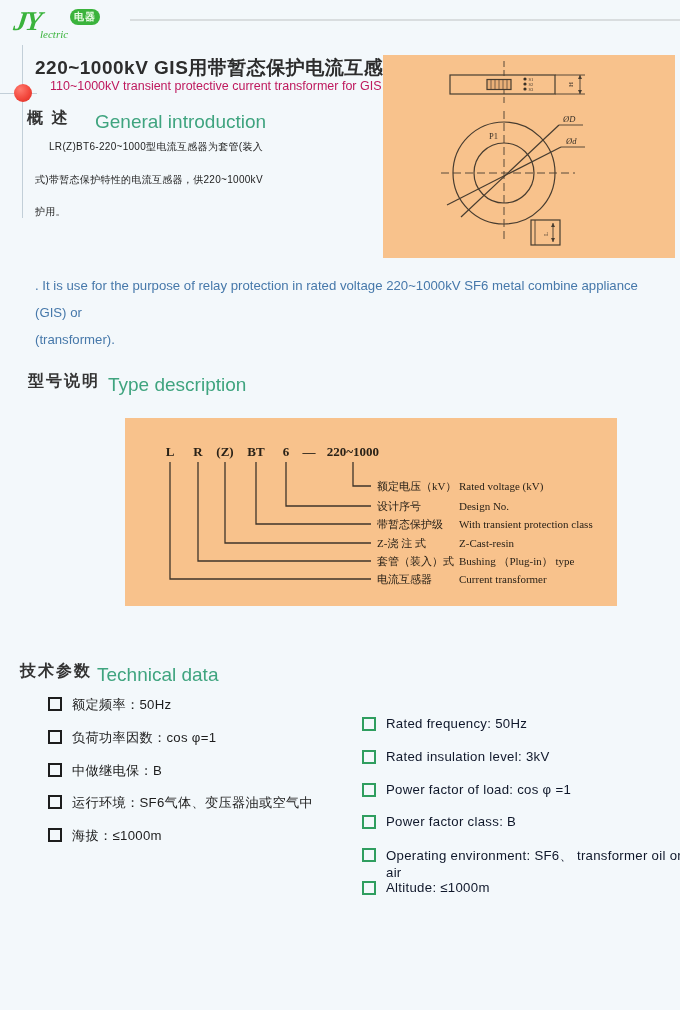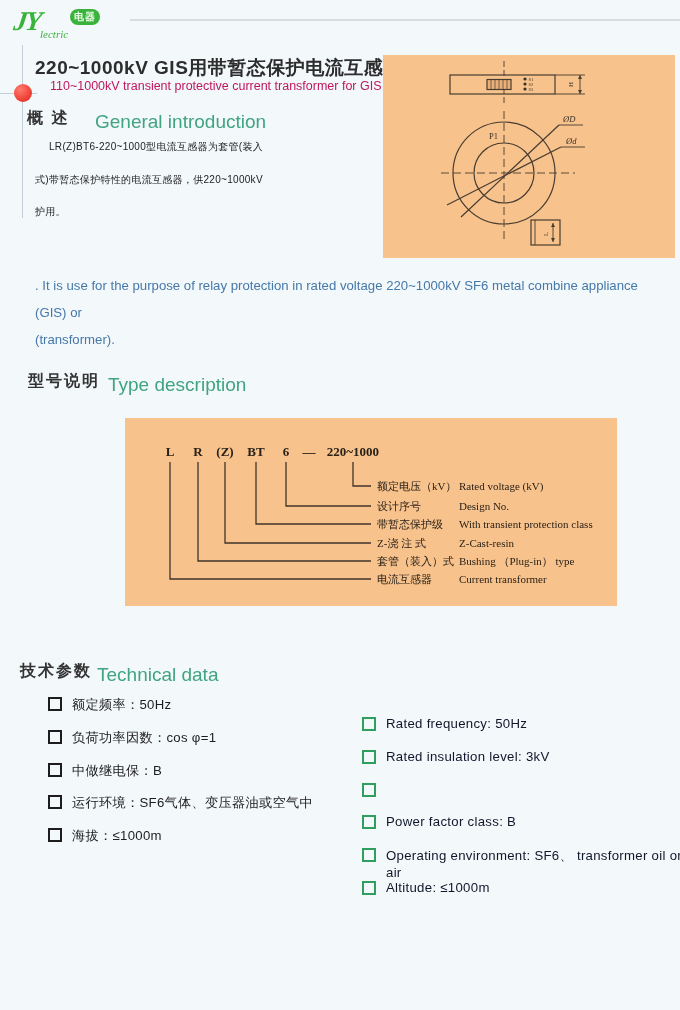--- a/index.html
+++ b/index.html
@@ -196,20 +196,21 @@
     <div class="titem">
         <span class="cbx green"></span>
         <span class="txt green">Rated frequency:  50Hz</span>
       </div>
     <div class="titem">
         <span class="cbx green"></span>
         <span class="txt green">Rated insulation level:  3kV</span>
       </div>
     <div class="titem">
         <span class="cbx green"></span>
+        <span class="txt green">Power factor of load:  cos φ =1</span>
       </div>
     <div class="titem">
         <span class="cbx green"></span>
         <span class="txt green">Power factor class:   B</span>
       </div>
     <div class="titem">
         <span class="cbx green"></span>
         <span class="txt green">Operating environment:   SF6、 transformer oil or air</span>
       </div>
     <div class="titem">

